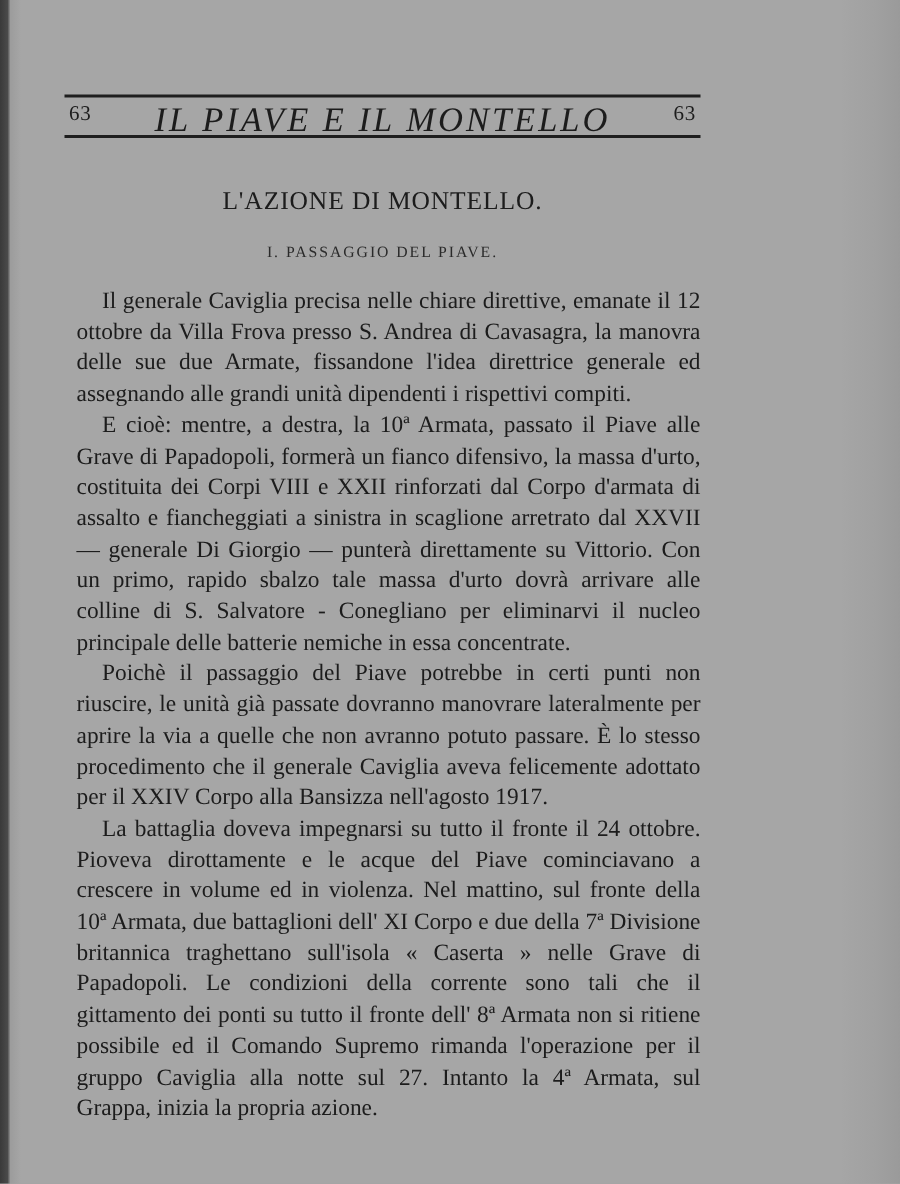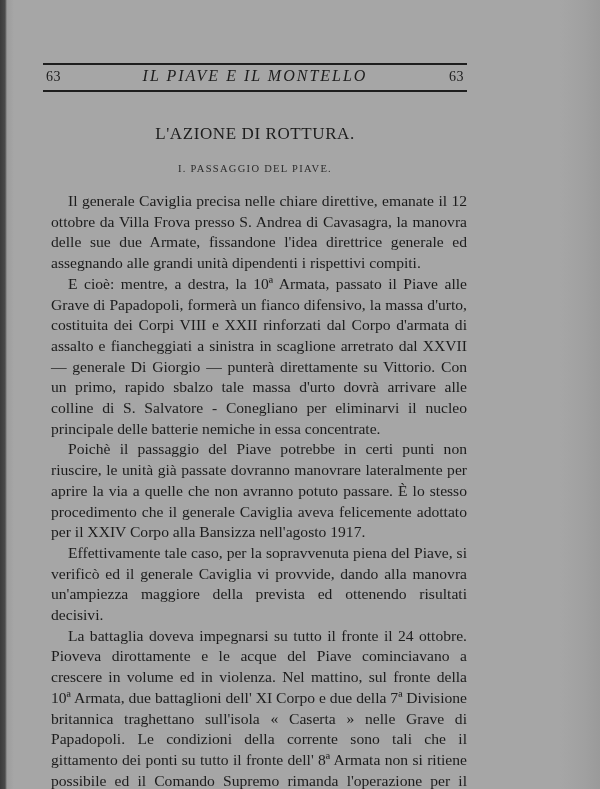--- a/index.html
+++ b/index.html
@@ -45,21 +45,21 @@
     letter-spacing: 0.5px;
   }
   .page-num.left { left: 3px; }
   .page-num.right { right: 3px; }
   .running-title {
     position: absolute;
     left: 0; right: 0;
     top: 0;
     text-align: center;
     font-style: italic;
-    font-size: 16px;
+    font-size: 23px;
     letter-spacing: 2px;
   }
   .chapter-title {
     position: absolute;
     top: 124px;
     left: 43px;
     width: 424px;
     text-align: center;
     font-size: 17px;
     letter-spacing: 0.6px;
@@ -95,23 +95,22 @@
 
 <div class="page">
   <div class="rule top"></div>
   <div class="running-head">
     <span class="page-num left">63</span>
     <span class="running-title">IL PIAVE E IL MONTELLO</span>
     <span class="page-num right">63</span>
   </div>
   <div class="rule bottom"></div>
 
-  <div class="chapter-title">L'AZIONE DI ROTTURA.</div>
+  <div class="chapter-title">L'AZIONE DI MONTELLO.</div>
   <div class="section-title">I. PASSAGGIO DEL PIAVE.</div>
 
   <div class="body-text">
     <p>Il generale Caviglia precisa nelle chiare direttive, emanate il 12 ottobre da Villa Frova presso S. Andrea di Cavasagra, la manovra delle sue due Armate, fissandone l'idea direttrice generale ed assegnando alle grandi unità dipendenti i rispettivi compiti.</p>
     <p>E cioè: mentre, a destra, la 10ª Armata, passato il Piave alle Grave di Papadopoli, formerà un fianco difensivo, la massa d'urto, costituita dei Corpi VIII e XXII rinforzati dal Corpo d'armata di assalto e fiancheggiati a sinistra in scaglione arretrato dal XXVII — generale Di Giorgio — punterà direttamente su Vittorio. Con un primo, rapido sbalzo tale massa d'urto dovrà arrivare alle colline di S. Salvatore - Conegliano per eliminarvi il nucleo principale delle batterie nemiche in essa concentrate.</p>
     <p>Poichè il passaggio del Piave potrebbe in certi punti non riuscire, le unità già passate dovranno manovrare lateralmente per aprire la via a quelle che non avranno potuto passare. È lo stesso procedimento che il generale Caviglia aveva felicemente adottato per il XXIV Corpo alla Bansizza nell'agosto 1917.</p>
-    <p>Effettivamente tale caso, per la sopravvenuta piena del Piave, si verificò ed il generale Caviglia vi provvide, dando alla manovra un'ampiezza maggiore della prevista ed ottenendo risultati decisivi.</p>
     <p>La battaglia doveva impegnarsi su tutto il fronte il 24 ottobre. Pioveva dirottamente e le acque del Piave cominciavano a crescere in volume ed in violenza. Nel mattino, sul fronte della 10ª Armata, due battaglioni dell' XI Corpo e due della 7ª Divisione britannica traghettano sull'isola « Caserta » nelle Grave di Papadopoli. Le condizioni della corrente sono tali che il gittamento dei ponti su tutto il fronte dell' 8ª Armata non si ritiene possibile ed il Comando Supremo rimanda l'operazione per il gruppo Caviglia alla notte sul 27. Intanto la 4ª Armata, sul Grappa, inizia la propria azione.</p>
   </div>
 </div>
 
 </body></html>

